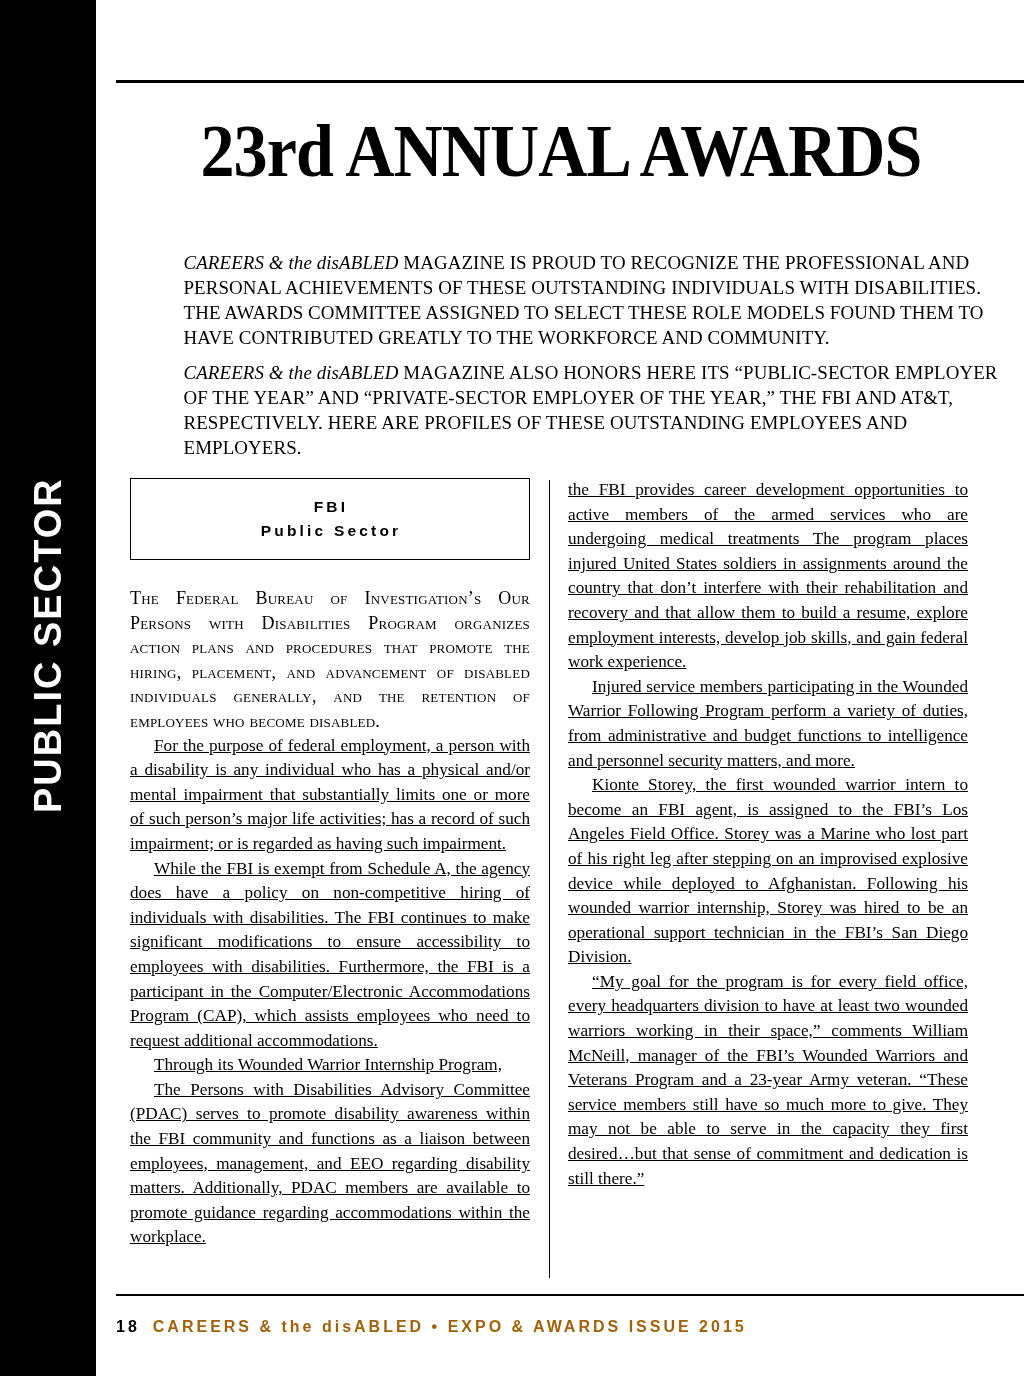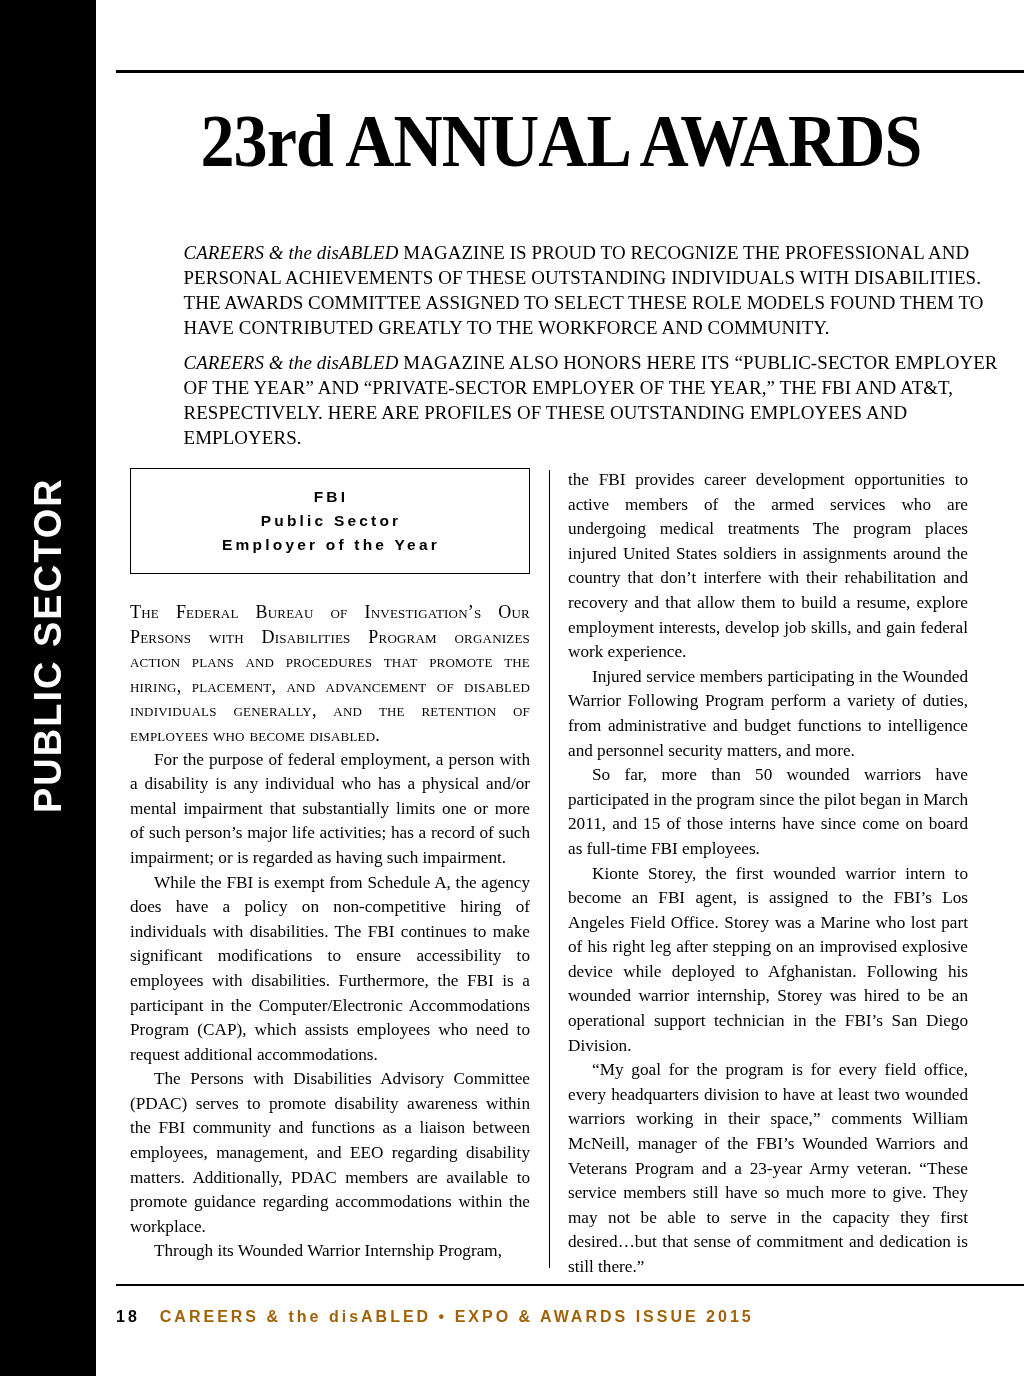--- a/index.html
+++ b/index.html
@@ -41,21 +41,21 @@
     align-items: center;
     justify-content: center;
     text-align: center;
     white-space: nowrap;
   }
 
   
   .page {
     position: absolute;
     left: 96px;
-    top: 8px;
+    top: 18px;
     width: 928px;
     height: 1120px;
   }
 
   .top-rule {
     position: absolute;
     left: 20px;
     top: 62px;
     width: 908px;
     height: 3px;
@@ -137,20 +137,21 @@
     color: #000000;
   }
 
   p.body {
     margin: 0;
     font-family: "Liberation Serif", serif;
     font-size: 17.2px;
     line-height: 24.6px;
     text-align: justify;
     color: #000000;
+    text-decoration: underline;
   }
   p.body.indent { text-indent: 24px; }
 
   p.smallcaps {
     margin: 0;
     font-family: "Liberation Serif", serif;
     font-size: 18px;
     line-height: 24.6px;
     text-align: justify;
     font-variant: small-caps;
@@ -167,21 +168,21 @@
     background: #000000;
   }
 
   .footer {
     position: absolute;
     left: 20px;
     top: 1300px;
     width: 908px;
     display: flex;
     align-items: center;
-    gap: 20px;
+    gap: 13px;
   }
   .footer-page {
     font-family: "Liberation Sans", sans-serif;
     font-weight: bold;
     font-size: 16px;
     letter-spacing: 3px;
     color: #000000;
   }
   .footer-text {
     font-family: "Liberation Sans", sans-serif;
@@ -209,34 +210,32 @@
     <p><span class="ital">CAREERS &amp; the disABLED</span><span> MAGAZINE ALSO HONORS HERE ITS “PUBLIC-SECTOR EMPLOYER OF THE YEAR” AND “PRIVATE-SECTOR EMPLOYER OF THE YEAR,” THE FBI AND AT&amp;T, RESPECTIVELY. HERE ARE PROFILES OF THESE OUTSTANDING EMPLOYEES AND EMPLOYERS.</span></p>
   </div>
 
   <div class="cols">
     <div class="col-divider"></div>
 
     <div class="col col-left">
       <div class="kicker-box">
         <div>FBI</div>
         <div>Public Sector</div>
-        <div>Employer of the Year</div>
       </div>
 
       <p class="smallcaps">The Federal Bureau of Investigation’s Our Persons with Disabilities Program organizes action plans and procedures that promote the hiring, placement, and advancement of disabled individuals generally, and the retention of employees who become disabled.</p>
       <p class="body indent">For the purpose of federal employment, a person with a disability is any individual who has a physical and/or mental impairment that substantially limits one or more of such person’s major life activities; has a record of such impairment; or is regarded as having such impairment.</p>
       <p class="body indent">While the FBI is exempt from Schedule A, the agency does have a policy on non-competitive hiring of individuals with disabilities. The FBI continues to make significant modifications to ensure accessibility to employees with disabilities. Furthermore, the FBI is a participant in the Computer/Electronic Accommodations Program (CAP), which assists employees who need to request additional accommodations.</p>
+      <p class="body indent">Through its Wounded Warrior Internship Program,</p>
       <p class="body indent">The Persons with Disabilities Advisory Committee (PDAC) serves to promote disability awareness within the FBI community and functions as a liaison between employees, management, and EEO regarding disability matters. Additionally, PDAC members are available to promote guidance regarding accommodations within the workplace.</p>
-      <p class="body indent">Through its Wounded Warrior Internship Program,</p>
     </div>
 
     <div class="col col-right">
       <p class="body">the FBI provides career development opportunities to active members of the armed services who are undergoing medical treatments The program places injured United States soldiers in assignments around the country that don’t interfere with their rehabilitation and recovery and that allow them to build a resume, explore employment interests, develop job skills, and gain federal work experience.</p>
       <p class="body indent">Injured service members participating in the Wounded Warrior Following Program perform a variety of duties, from administrative and budget functions to intelligence and personnel security matters, and more.</p>
-      <p class="body indent">So far, more than 50 wounded warriors have participated in the program since the pilot began in March 2011, and 15 of those interns have since come on board as full-time FBI employees.</p>
       <p class="body indent">Kionte Storey, the first wounded warrior intern to become an FBI agent, is assigned to the FBI’s Los Angeles Field Office. Storey was a Marine who lost part of his right leg after stepping on an improvised explosive device while deployed to Afghanistan. Following his wounded warrior internship, Storey was hired to be an operational support technician in the FBI’s San Diego Division.</p>
       <p class="body indent">“My goal for the program is for every field office, every headquarters division to have at least two wounded warriors working in their space,” comments William McNeill, manager of the FBI’s Wounded Warriors and Veterans Program and a 23-year Army veteran. “These service members still have so much more to give. They may not be able to serve in the capacity they first desired…but that sense of commitment and dedication is still there.”</p>
     </div>
   </div>
 
   <div class="bottom-rule"></div>
 
   <div class="footer">
     <span class="footer-page">18</span>
     <span class="footer-text">CAREERS &amp; the disABLED • EXPO &amp; AWARDS ISSUE 2015</span>

